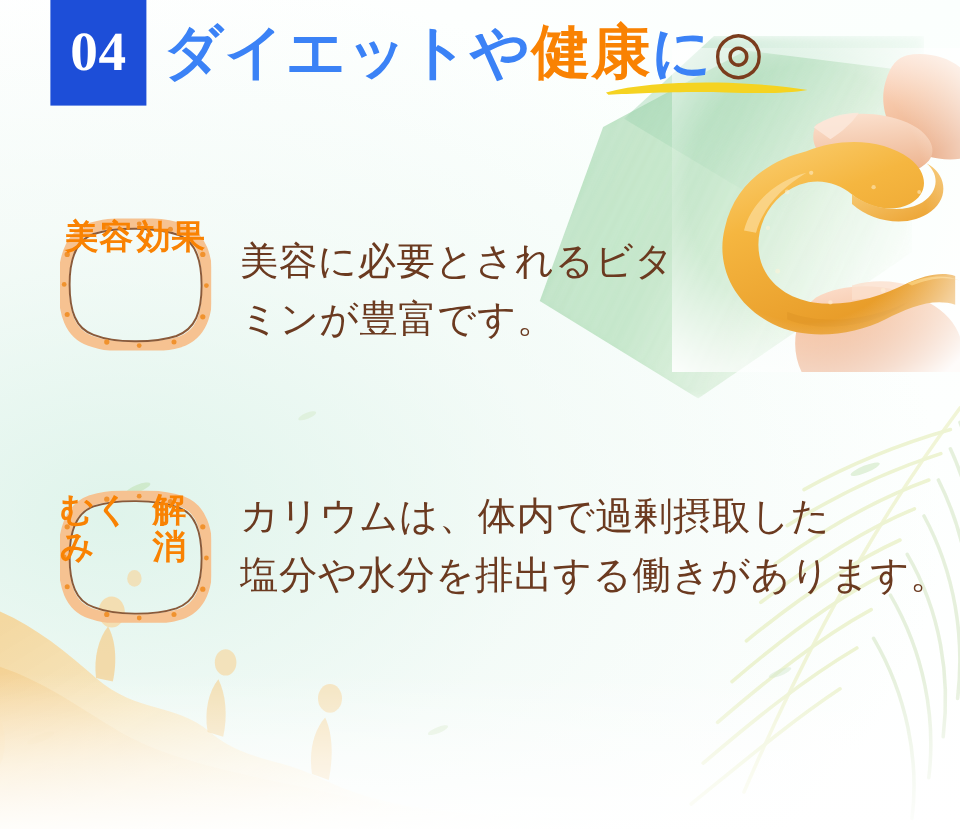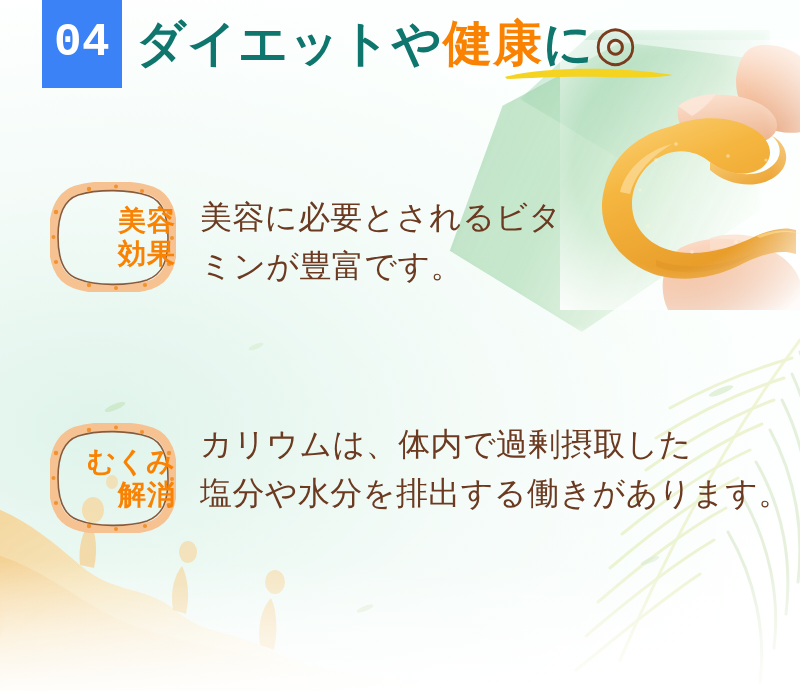--- a/index.html
+++ b/index.html
@@ -124,78 +124,78 @@
     left: 42px;
     top: 6px;
     height: 74px;
     display: flex;
     align-items: center;
     gap: 14px;
   }
   .step-badge {
     width: 80px;
     height: 89px;
-    background: #3b82f6;
+    background: #1d4ed8;
     color: #ffffff;
     display: flex;
     align-items: center;
     justify-content: center;
     font-size: 46px;
     font-weight: 700;
     letter-spacing: 0.5px;
     line-height: 1;
-    font-family: Liberation Mono, monospace;
+    font-family: Liberation Serif, serif;
   }
   .title {
     position: relative;
     font-size: 49px;
     font-weight: 700;
     line-height: 1;
     white-space: nowrap;
     letter-spacing: 1px;
     color: #7a3c1d;
     font-family: "DejaVu Sans", "Liberation Sans", sans-serif;
   }
-  .title .t-dark  { color: #0f766e; }
+  .title .t-dark  { color: #3b82f6; }
   .title .t-accent{ color: #f98202; position: relative; margin-top: 12px; }
   .title .t-mark  { color: #7a3c1d; }
 
   .title-underline {
     position: absolute;
     left: 503px;
     top: 66px;
     width: 172px;
     height: 14px;
     pointer-events: none;
   }
   .title-underline svg { display: block; width: 100%; height: 100%; }
 
   
   .feature {
     position: absolute;
     display: flex;
     align-items: flex-start;
   }
   .feature-1 { left: 50px; top: 182px; }
-  .feature-2 { left: 50px; top: 423px; }
+  .feature-2 { left: 50px; top: 409px; }
 
   .tag {
     position: relative;
     width: 126px;
     height: 110px;
     flex: 0 0 auto;
   }
   .tag-shape { position: absolute; inset: 0; }
   .tag-shape svg { display: block; width: 100%; height: 100%; }
   .tag-label {
     position: absolute;
     inset: 0;
     display: flex;
-    flex-direction: column;
-    align-items: flex-end;
+    flex-direction: row;
+    align-items: flex-start;
     justify-content: center;
     gap: 2px;
     color: #f98202;
     font-size: 28px;
     font-weight: 700;
     line-height: 1.12;
     letter-spacing: 1px;
     font-family: "DejaVu Sans", "Liberation Sans", sans-serif;
   }
   .tag-line { display: block; }

